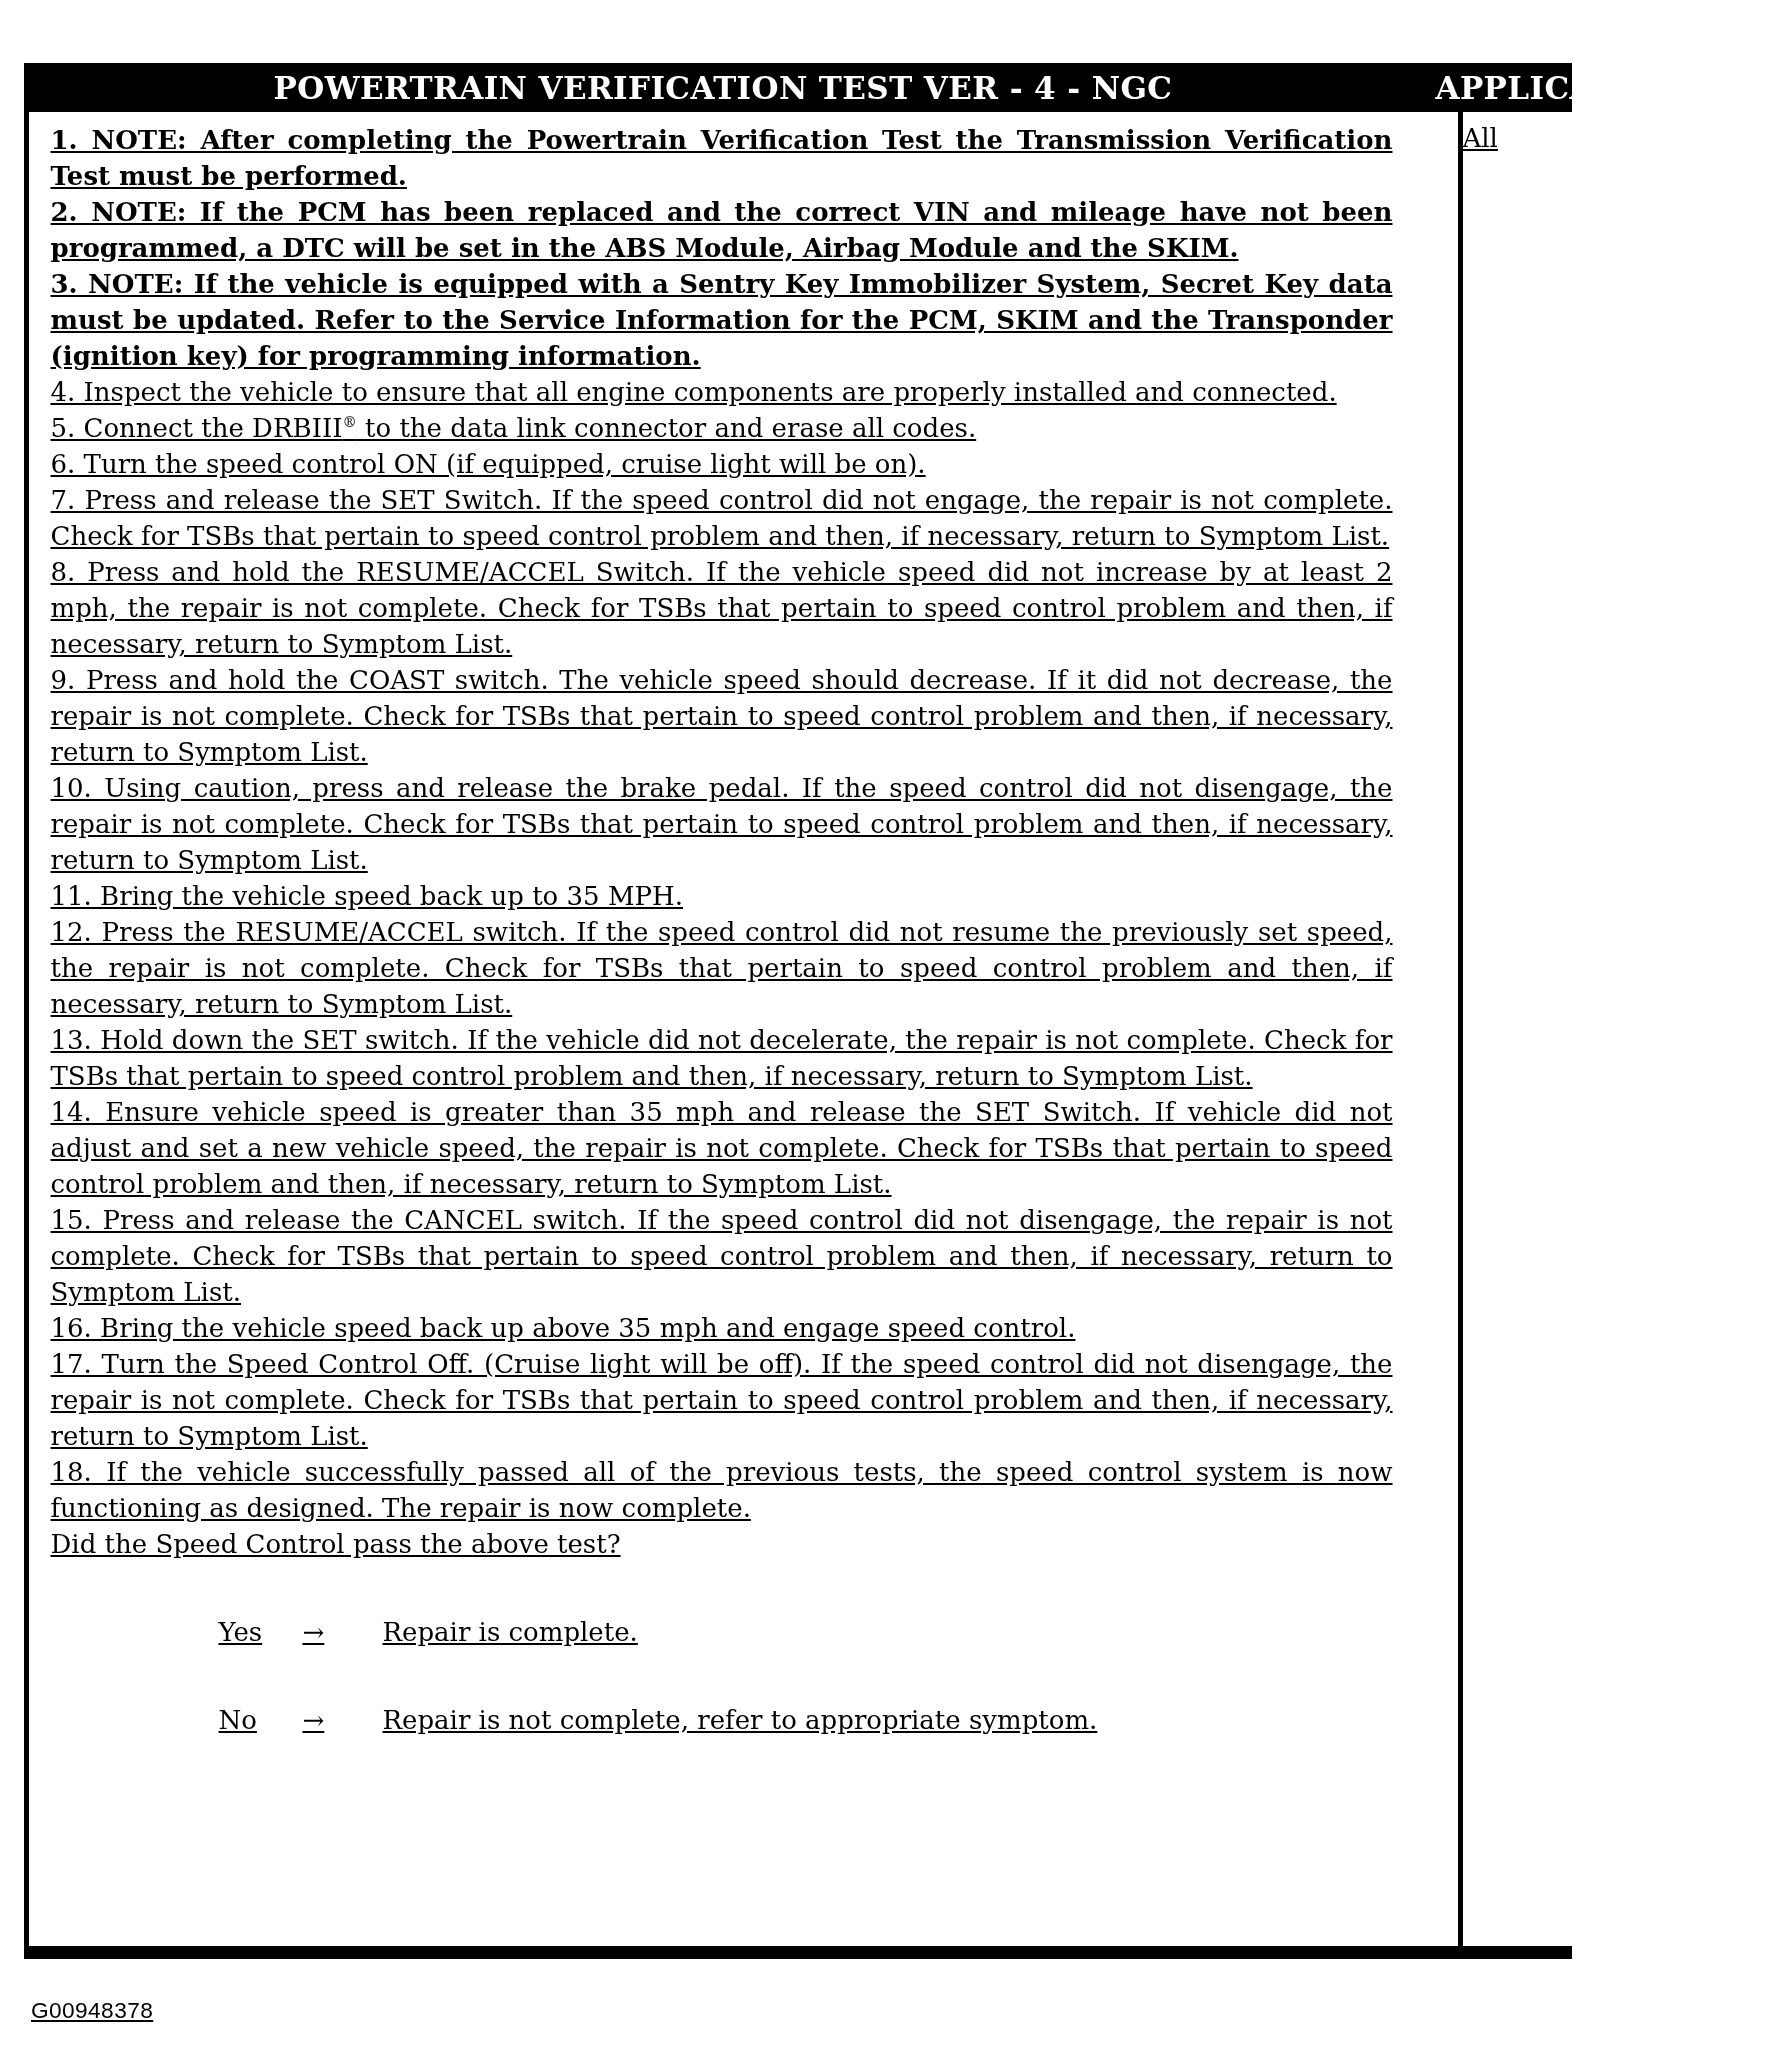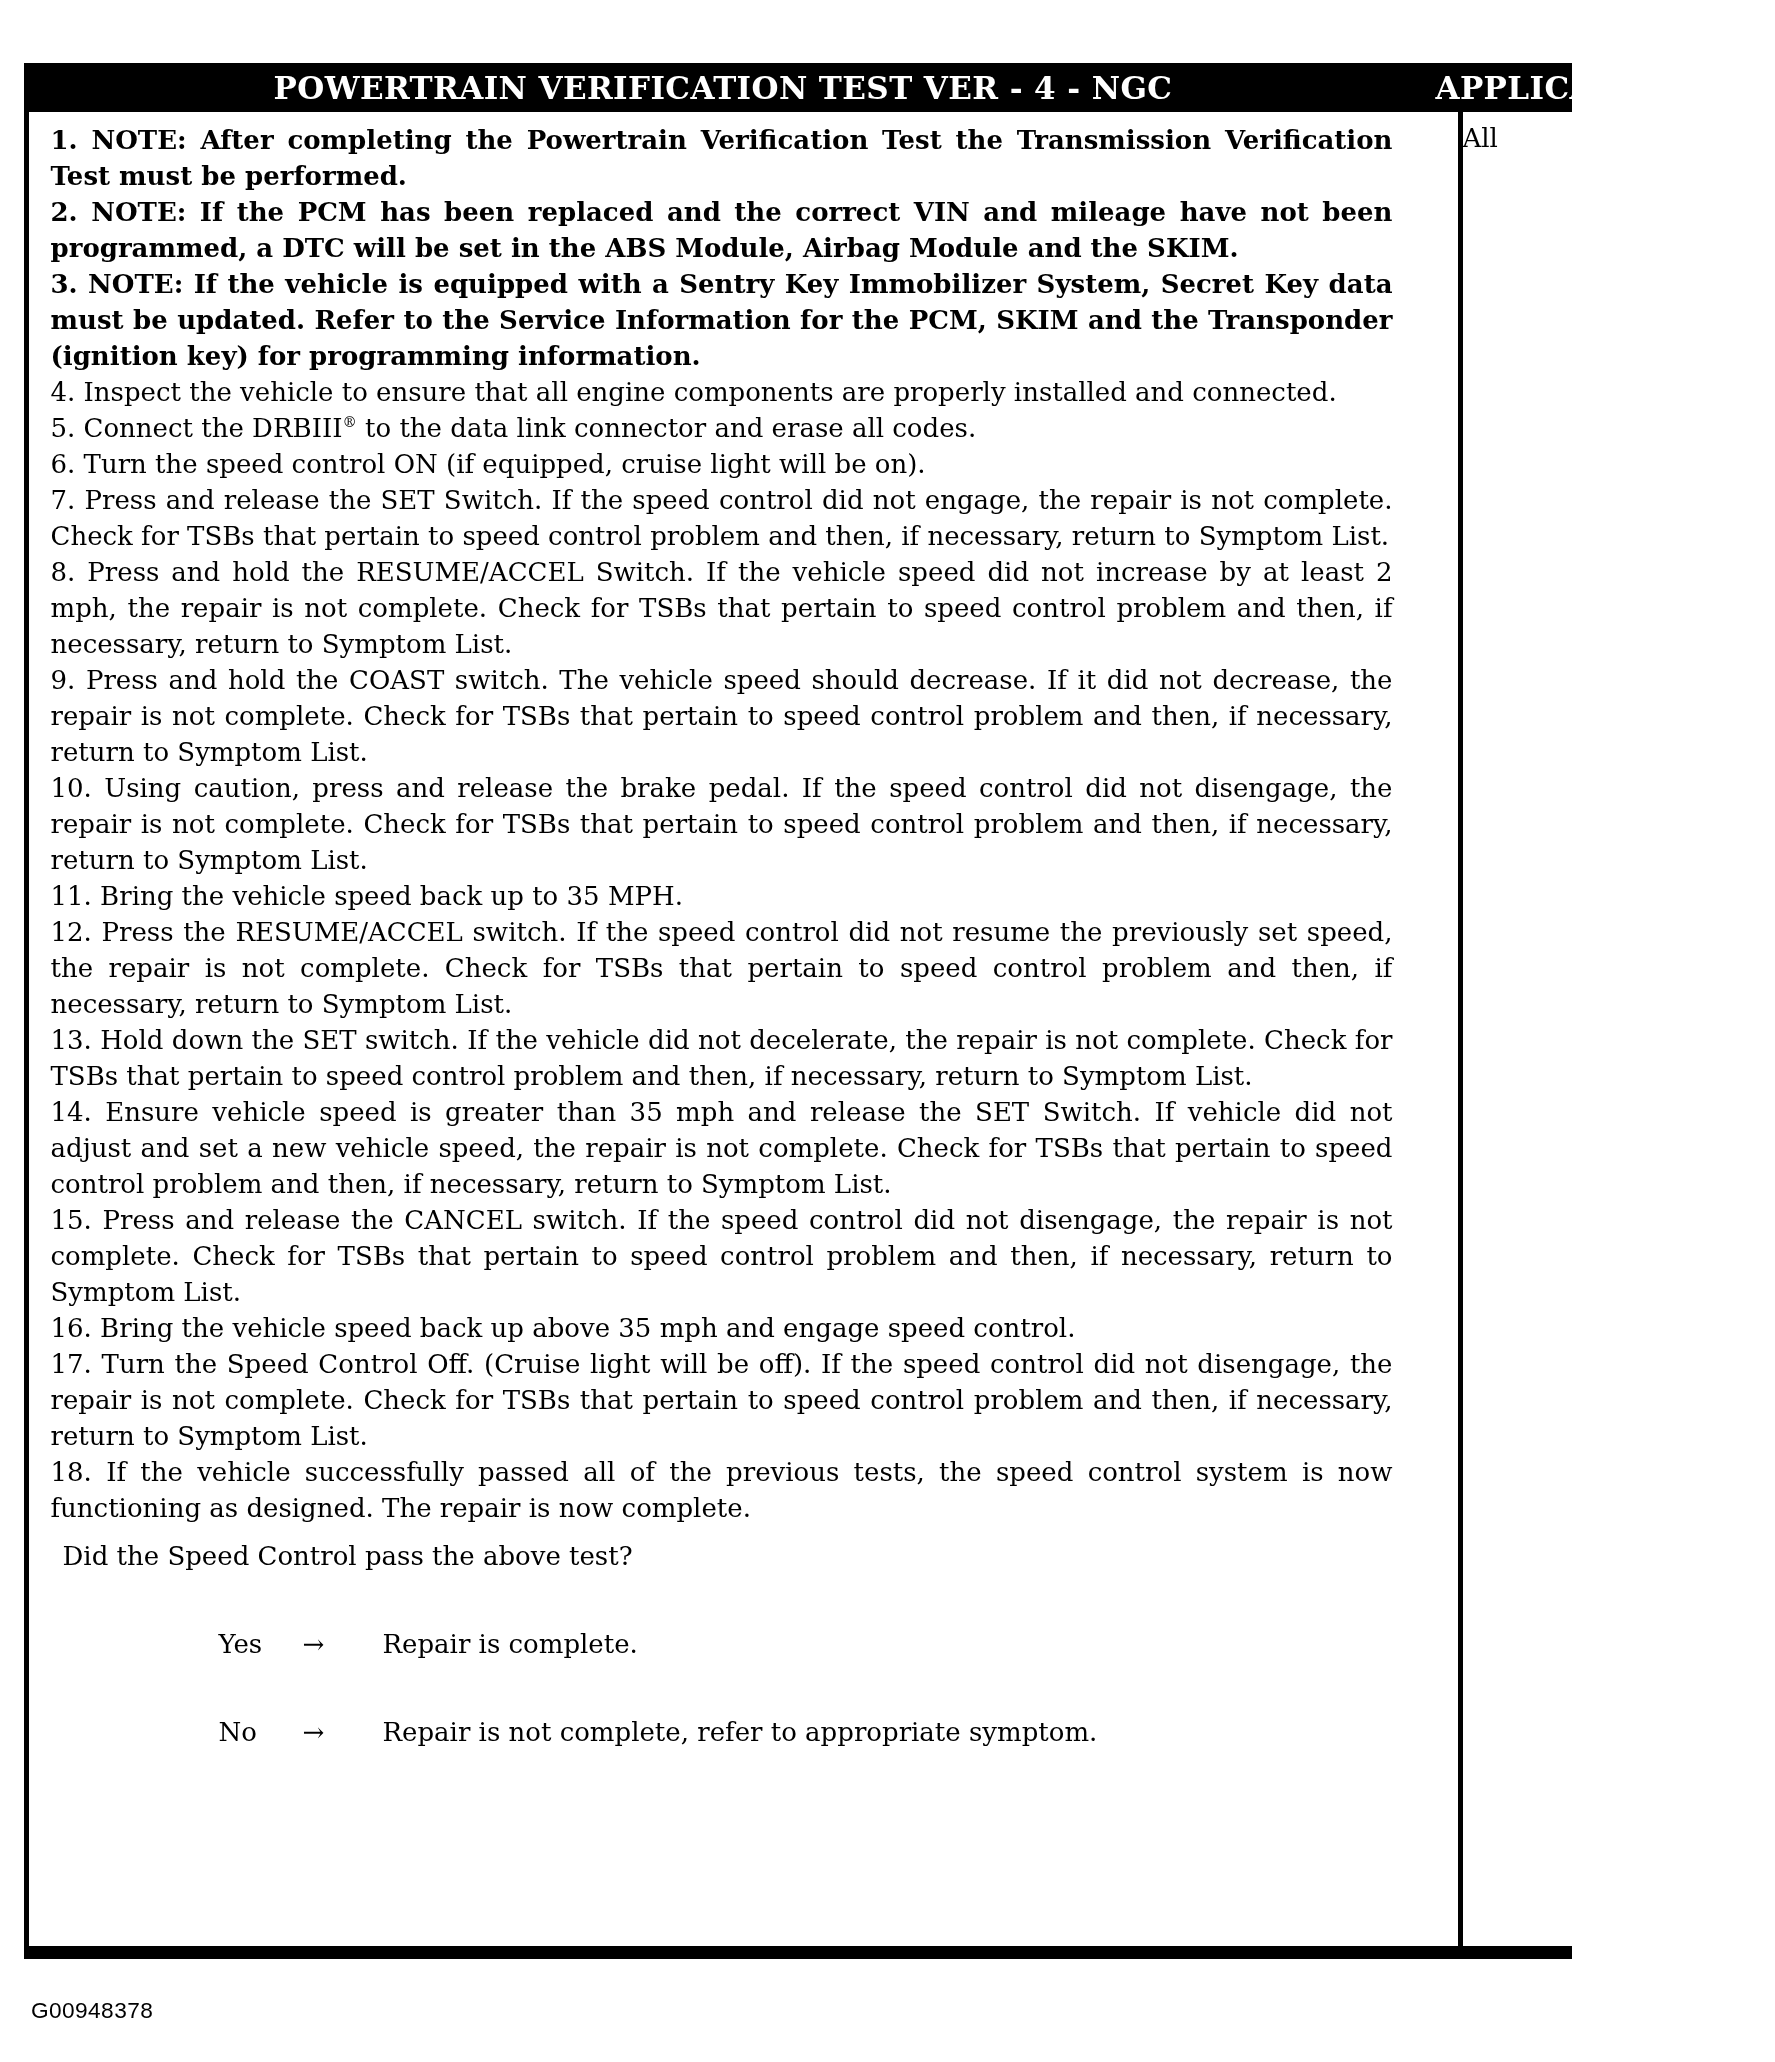--- a/index.html
+++ b/index.html
@@ -9,20 +9,21 @@
     width: 1776px;
     height: 2062px;
     font-family: "DejaVu Serif", serif;
     color: #000000;
   }
   .page {
     position: relative;
     width: 1572px;
     height: 2062px;
     overflow: hidden;
+    text-decoration: underline;
   }
   .vtable {
     margin: 63px 0 0 23.5px;
     width: 1723px;
     box-sizing: border-box;
     border-left: 5px solid #000;
     border-right: 10px solid #000;
     border-bottom: 13.4px solid #000;
   }
   .thead {
@@ -66,21 +67,21 @@
     text-align: justify;
   }
   .step.bold {
     font-weight: bold;
   }
   .step sup {
     font-size: 0.55em;
     line-height: 0;
   }
   .question {
-    margin: 12px;
+    margin: 0;
     text-align: left;
   }
   .outcome {
     display: flex;
     margin: 52px 0 0 168px;
   }
   .o-label {
     width: 84px;
     flex: 0 0 auto;
   }

